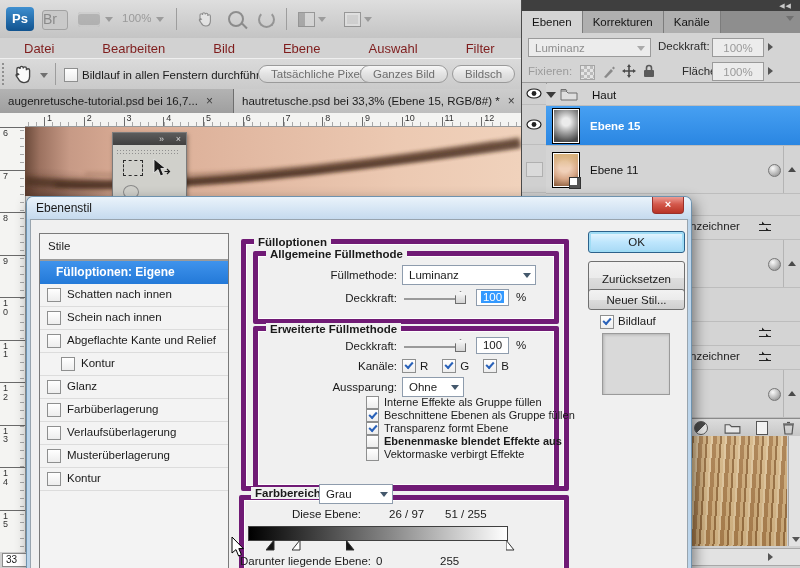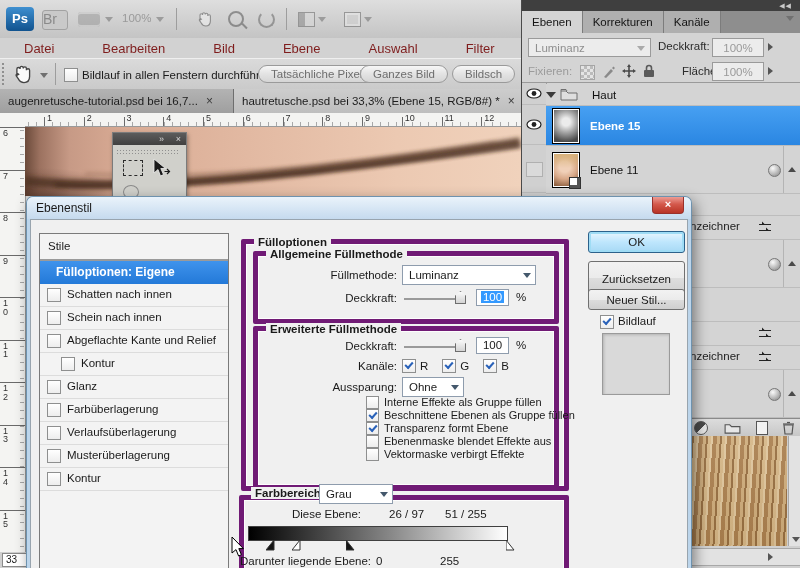--- a/index.html
+++ b/index.html
@@ -576,21 +576,21 @@
           <span class="lbl">Interne Effekte als Gruppe füllen</span>
         </div>
           <div class="optrow" style="position:relative;margin-bottom:0;height:13px;">
           <span class="cbx checked"></span>
           <span class="lbl">Beschnittene Ebenen als Gruppe füllen</span>
         </div>
           <div class="optrow" style="position:relative;margin-bottom:0;height:13px;">
           <span class="cbx checked"></span>
           <span class="lbl">Transparenz formt Ebene</span>
         </div>
-          <div class="optrow" style="position:relative;margin-bottom:0;height:13px;">
+          <div class="optrow" style="position:relative;margin-bottom:0;height:13px;font-weight:bold;">
           <span class="cbx"></span>
           <span class="lbl">Ebenenmaske blendet Effekte aus</span>
         </div>
           <div class="optrow" style="position:relative;margin-bottom:0;height:13px;">
           <span class="cbx"></span>
           <span class="lbl">Vektormaske verbirgt Effekte</span>
         </div>
         </div>
 
       <div class="grp" style="left:208px;top:275px;width:320px;height:80px;"></div>

